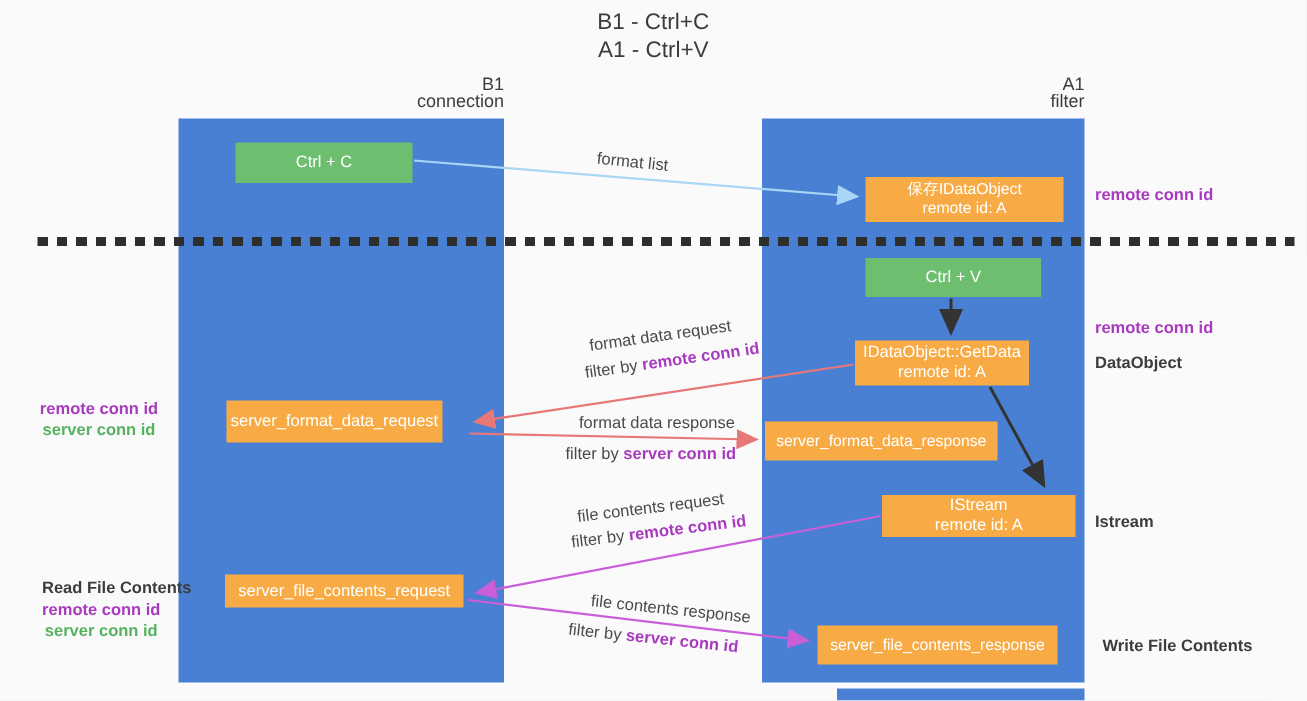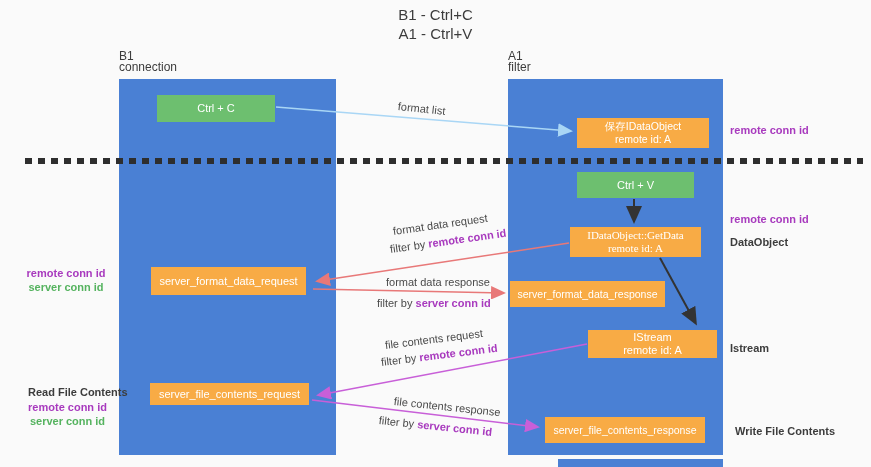--- a/index.html
+++ b/index.html
@@ -7,21 +7,21 @@
   .canvas {
     position:relative; width:871px; height:467px; background:#fafafa;
     overflow:hidden; margin:0 auto;
   }
   .abs { position:absolute; }
   .title { top:5px; left:0; width:100%; text-align:center; font-size:15px;
            line-height:19px; color:#3c3c3c; }
   .col { background:#4a80d4; top:79px; height:376px; }
   .col-left  { left:119px; width:217px; }
   .col-right { left:508px; width:215px; }
-  .col-header { top:51px; text-align:left; font-size:12px; line-height:11px; color:#3c3c3c; }
+  .col-header { top:51px; text-align:right; font-size:12px; line-height:11px; color:#3c3c3c; }
   .dashline { top:158px; left:25px; width:838px; height:6px;
     background:repeating-linear-gradient(90deg,#2e2e2e 0 7px,transparent 7px 13px); }
   .node { color:#fff; font-size:11px; display:flex; flex-direction:column;
           align-items:center; justify-content:center; text-align:center;
           line-height:13px; white-space:nowrap; }
   .green  { background:#6dbf6f; }
   .orange { background:#f8ab45; }
   .lbl { font-size:11px; line-height:14px; white-space:nowrap; }
   .dark   { color:#3c3c3c;font-weight:bold; }
   .purple { color:#a83abe; font-weight:bold; }
@@ -60,26 +60,26 @@
 
   <div class="abs node orange" style="left:577px;top:118px;width:132px;height:30px;font-size:10.5px;">
     <span>保存IDataObject</span>
     <span>remote id: A</span>
   </div>
 
   <div class="abs node green" style="left:577px;top:172px;width:117px;height:26px;">
     <span>Ctrl + V</span>
   </div>
 
-  <div class="abs node orange" style="left:570px;top:227px;width:131px;height:30px;font-family:Liberation Serif, serif;">
+  <div class="abs node orange" style="left:570px;top:227px;width:116px;height:30px;">
     <span>IDataObject::GetData</span>
     <span>remote id: A</span>
   </div>
 
-  <div class="abs node orange" style="left:151px;top:267px;width:155px;height:28px;">
+  <div class="abs node orange" style="left:151px;top:267px;width:144px;height:28px;">
     <span>server_format_data_request</span>
   </div>
 
   <div class="abs node orange" style="left:510px;top:281px;width:155px;height:26px;font-size:10.5px;">
     <span>server_format_data_response</span>
   </div>
 
   <div class="abs node orange" style="left:588px;top:330px;width:129px;height:28px;">
     <span>IStream</span>
     <span>remote id: A</span>

